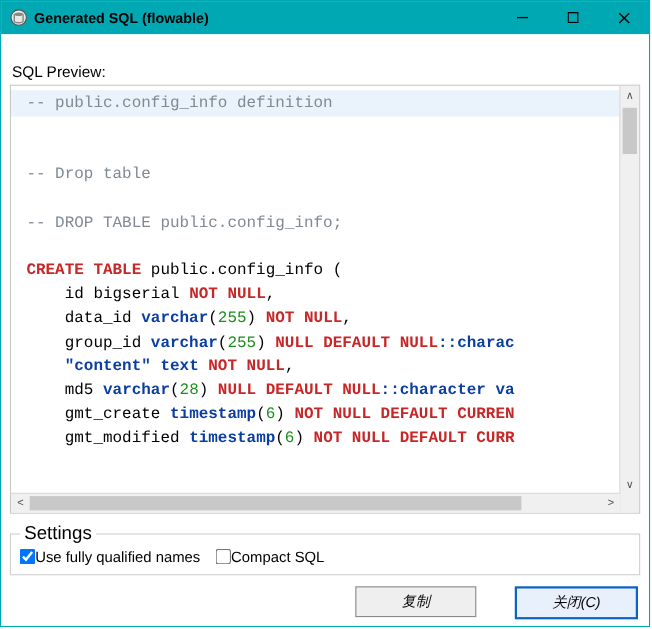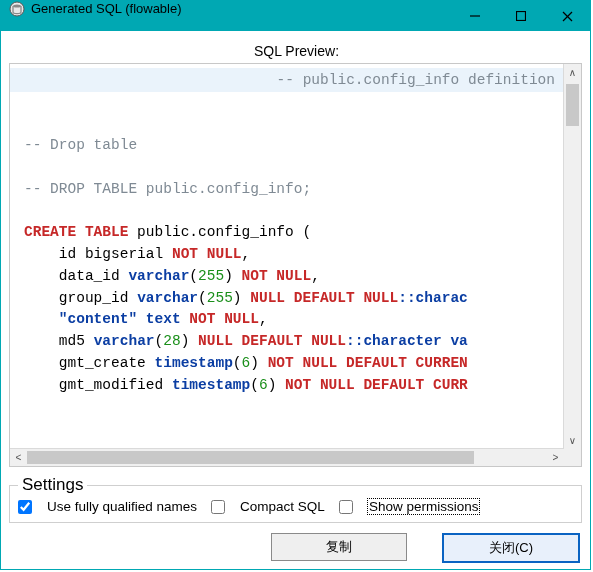--- a/index.html
+++ b/index.html
@@ -1,48 +1,48 @@
 <!DOCTYPE html>
 <html><head>
 <meta charset="utf-8">
 <style>
   html,body{margin:0;padding:0;font-family:"Segoe UI",Tahoma,sans-serif;font-size:13px;}
   .window{width:589px;height:568px;border:1px solid #00a8b3;background:#fff;position:relative;display:flex;flex-direction:column;overflow:hidden;}
-  .titlebar{height:30px;background:#00a8b3;display:flex;color:#000;}
+  .titlebar{height:30px;background:#00a8b3;display:flex;align-items:center;color:#000;font-weight:bold;}
   .titlebar .icon{width:16px;height:16px;margin:0 6px 0 8px;display:flex;align-items:center;justify-content:center;}
   .titlebar .icon svg{display:block;}
   .titlebar .title{flex:0 0 auto;font-size:13px;color:#000;}
   .titlebar .spacer{flex:1;}
   .winbtn{width:46px;height:30px;display:flex;align-items:center;justify-content:center;cursor:default;}
   .winbtn svg{display:block;}
   .body{flex:1;display:flex;flex-direction:column;padding:8px 8px 6px 8px;min-height:0;}
-  .label{font-size:14px;margin:4px 0 4px 2px;text-align:center;}
+  .label{font-size:14px;margin:18px 0 4px 2px;}
   .preview-wrap{flex:1;border:1px solid #c8c8c8;background:#fff;position:relative;display:flex;min-height:0;}
   .code{flex:1;overflow:hidden;padding:6px 8px 20px 14px;font-family:Consolas,"Courier New",monospace;font-size:14.5px;line-height:1.5;white-space:pre;color:#000;position:relative;}
-  .code .line.sel{background:#eaf3fb;display:block;margin:-2px -8px 0 -14px;padding:2px 8px 0 14px;text-align:right;}
+  .code .line.sel{background:#eaf3fb;display:block;margin:-2px -8px 0 -14px;padding:2px 8px 0 14px;}
   .c{color:#7f8a94;}      
   .kw{color:#c62828;font-weight:bold;}  
   .ty{color:#0b3ea3;font-weight:bold;text-align:right;}  
   .num{color:#1a8f1a;}    
   .str{color:#0b3ea3;font-weight:bold;} 
   .vscroll{width:17px;background:#f0f0f0;border-left:1px solid #dadada;position:relative;}
   .vscroll .up,.vscroll .down{height:17px;display:flex;align-items:center;justify-content:center;color:#555;font-size:10px;}
   .vscroll .thumb{position:absolute;left:2px;right:2px;top:20px;height:42px;background:#c8c8c8;}
   .hscroll{height:17px;background:#f0f0f0;border-top:1px solid #dadada;position:absolute;left:0;right:17px;bottom:0;display:flex;align-items:center;}
   .hscroll .left,.hscroll .right{width:17px;text-align:center;color:#555;font-size:10px;}
   .hscroll .track{flex:1;position:relative;height:100%;}
   .hscroll .thumb{position:absolute;top:2px;bottom:2px;left:0;width:86%;background:#c8c8c8;}
   fieldset.settings{border:1px solid #cfcfcf;margin:8px 0 0 0;padding:4px 8px 8px 8px;}
   fieldset.settings legend{padding:0 4px;font-size:17px;}
   .checks{display:flex;flex-wrap:wrap;gap:4px 14px;align-items:center;}
-  .chk{display:flex;align-items:center;gap:15px;font-size:13.5px;}
+  .chk{display:flex;gap:0;font-size:13.5px;}
   .chk input{width:14px;height:14px;margin:0;}
   .chk.focus span{outline:1px dotted #000;outline-offset:0;border:0;padding:0 1px;}
   .footer{display:flex;justify-content:flex-end;gap:10px;padding:10px 2px 0 0;}
-  .btn{min-width:80px;height:26px;border:1px solid #8a8a8a;background:#efefef;font-size:13px;padding:0 27px;display:flex;align-items:center;justify-content:center;}
+  .btn{min-width:80px;height:26px;border:1px solid #8a8a8a;background:#efefef;font-size:13px;padding:0 14px;display:flex;align-items:center;justify-content:center;font-style:italic;}
   .btn.default{border:2px solid #0a63c2;background:#e8f0fb;margin-left:25px;}
 </style>
 </head>
 <body>
 
 <div class="window">
   <div class="titlebar">
     <span class="icon">
       <svg width="16" height="16" viewBox="0 0 16 16">
           <circle cx="8" cy="8" r="7" fill="#e8e8e8" stroke="#555" stroke-width="1"></circle>
@@ -107,24 +107,20 @@
       <legend>Settings</legend>
       <div class="checks">
         <label class="chk">
           <input type="checkbox" checked="" style="">
           <span>Use fully qualified names</span>
         </label>
         <label class="chk">
           <input type="checkbox" style="">
           <span>Compact SQL</span>
         </label>
-        <label class="chk focus">
-          <input type="checkbox" style="">
-          <span>Show permissions</span>
-        </label>
       </div>
     </fieldset>
 
     <div class="footer">
       <div class="btn">复制</div>
       <div class="btn default">关闭(C)</div>
     </div>
   </div>
 </div>
 

